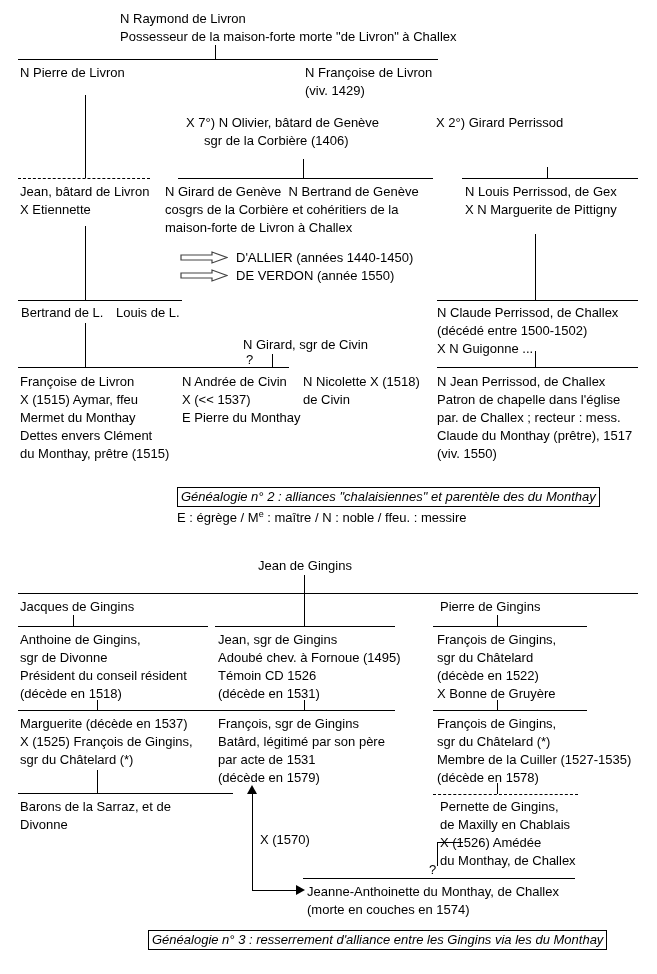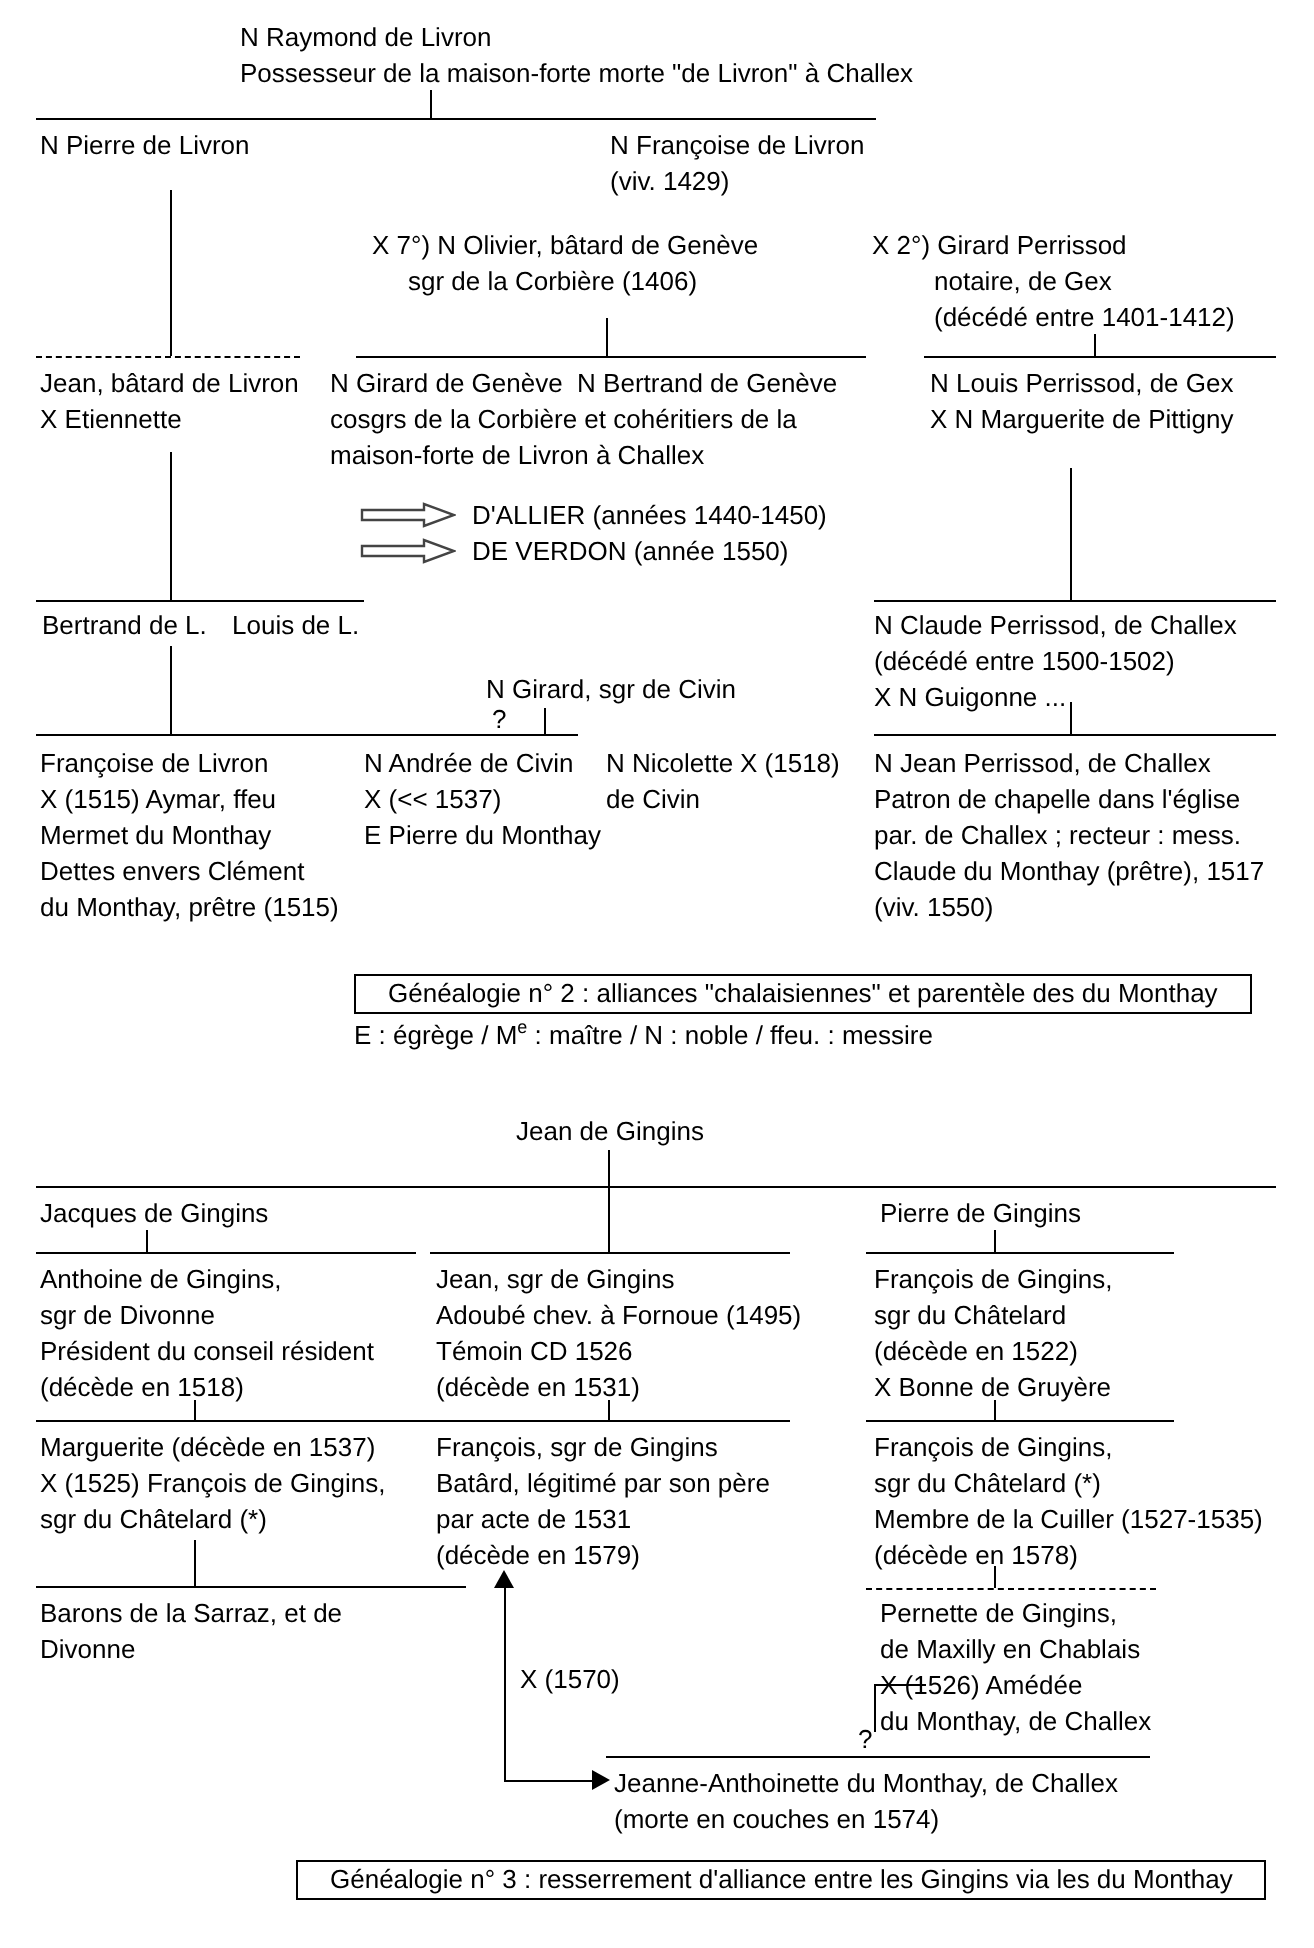--- a/index.html
+++ b/index.html
@@ -5,21 +5,21 @@
   html,body { margin:0; padding:0; background:#fff; }
   .page {
     position:relative; width:657px; height:974px; overflow:hidden;
     font-family:"Liberation Sans", sans-serif; font-size:13px; line-height:18px; color:#000;
     background:#fff;
   }
   .t   { position:absolute; white-space:pre-wrap; }
   .hl  { position:absolute; height:0; border-top:1px solid #000; }
   .vl  { position:absolute; width:0;  border-left:1px solid #000; }
   .dhl { position:absolute; height:0; border-top:1px dashed #000; }
-  .box { position:absolute; border:1px solid #000; padding:0 16px; white-space:nowrap; background:#fff; }
+  .box { position:absolute; border:1px solid #000; padding:0 3px; white-space:nowrap; background:#fff;font-style:italic; }
   .arrow-svg { position:absolute; }
   .tri-up    { position:absolute; width:0; height:0; border-left:5px solid transparent; border-right:5px solid transparent; border-bottom:9px solid #000; }
   .tri-right { position:absolute; width:0; height:0; border-top:5px solid transparent; border-bottom:5px solid transparent; border-left:9px solid #000; }
   sup.e { font-size:9px; vertical-align:super; line-height:0; }
 </style>
 </head>
 <body>
 
 <div class="page">
 
@@ -31,22 +31,20 @@
 
   <div class="t" style="left:20px;  top:64px;">N Pierre de Livron</div>
   <div class="t" style="left:305px; top:64px;">N Françoise de Livron
 (viv. 1429)</div>
 
   <div class="vl" style="left:85px; top:95px; height:83px;"></div>
 
   <div class="t" style="left:186px; top:114px;">X 7°) N Olivier, bâtard de Genève</div>
   <div class="t" style="left:204px; top:132px;">sgr de la Corbière (1406)</div>
   <div class="t" style="left:436px; top:114px;">X 2°) Girard Perrissod</div>
-  <div class="t" style="left:467px; top:132px;">notaire, de Gex
-(décédé entre 1401-1412)</div>
 
   <div class="dhl" style="left:18px; top:178px; width:132px;"></div>
   <div class="vl" style="left:303px; top:159px; height:19px;"></div>
   <div class="hl" style="left:178px; top:178px; width:255px;"></div>
   <div class="vl" style="left:547px; top:167px; height:11px;"></div>
   <div class="hl" style="left:462px; top:178px; width:176px;"></div>
 
   <div class="t" style="left:20px;  top:183px;">Jean, bâtard de Livron
 X Etiennette</div>
   <div class="t" style="left:165px; top:183px;">N Girard de Genève  N Bertrand de Genève

